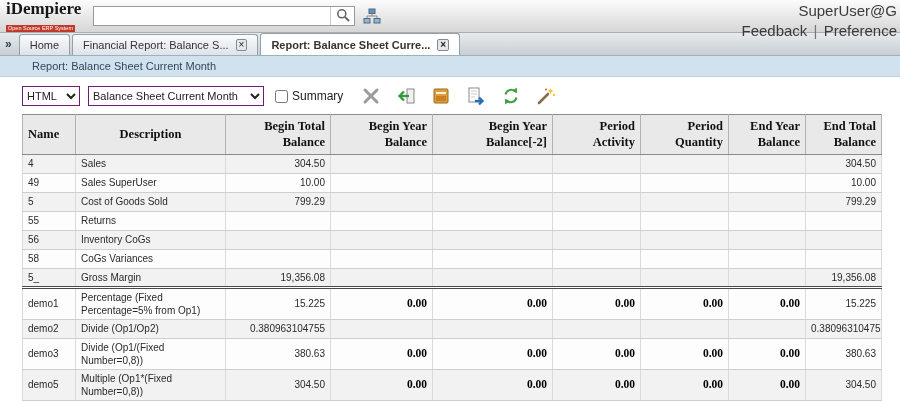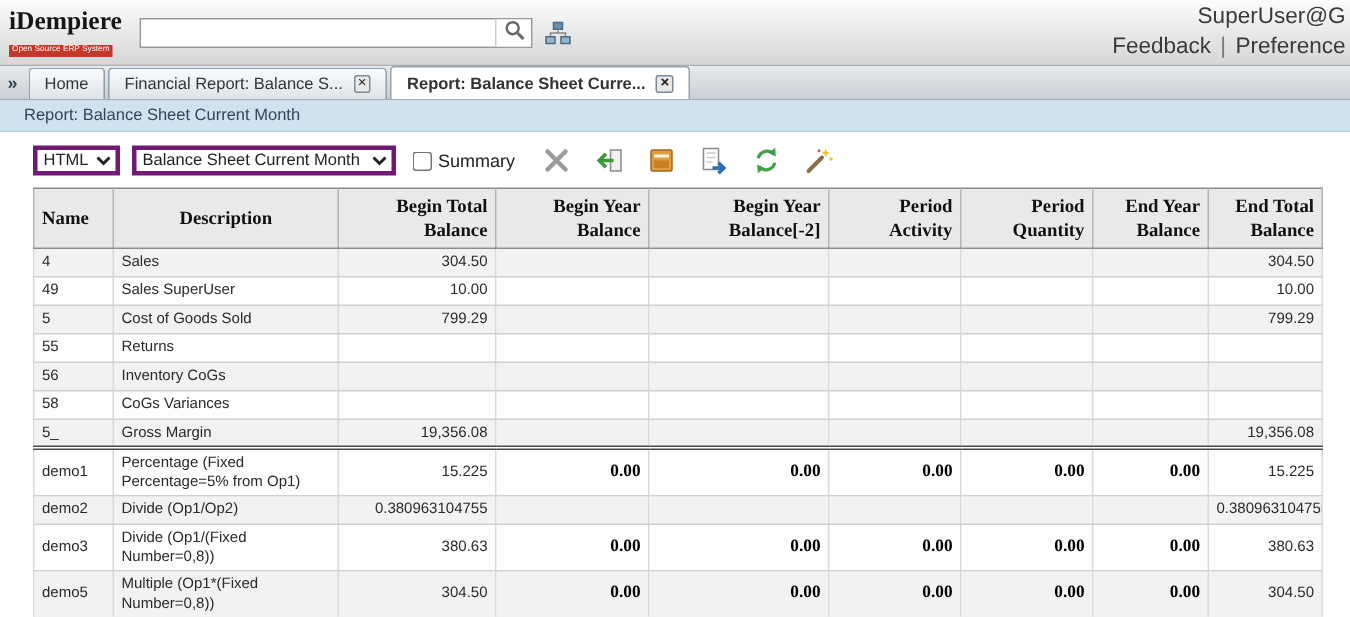--- a/index.html
+++ b/index.html
@@ -1,44 +1,44 @@
 <!DOCTYPE html>
 <html><head>
 <meta charset="utf-8">
 <style>
   *{box-sizing:border-box;margin:0;padding:0;}
   html,body{width:900px;height:411px;overflow:hidden;background:#fff;font-family:"Liberation Sans",sans-serif;}
 
   
-  .topbar{height:44px;background:linear-gradient(#fcfcfc,#d6d6d6);border-bottom:1px solid #adadad;display:flex;align-items:center;position:relative;}
+  .topbar{height:33px;background:linear-gradient(#fcfcfc,#d6d6d6);border-bottom:1px solid #adadad;display:flex;align-items:center;position:relative;}
   .logo{margin:0 12px 0 6px;line-height:1;}
   .logo-text{font-size:17px;font-weight:bold;color:#161616;font-family:"Liberation Serif",serif;}
   .logo-sub{font-size:5.5px;color:#fff;background:#c0392b;padding:1px 2px;display:inline-block;margin-top:1px;white-space:nowrap;}
   .searchwrap{display:flex;align-items:center;height:20px;border:1px solid #999;background:#fff;width:262px;}
   .search{flex:1;border:none;outline:none;height:16px;font-size:11px;padding:0 4px;}
   .searchbtn{width:24px;height:18px;border:none;background:#fff;border-left:1px solid #ccc;display:flex;align-items:center;justify-content:center;cursor:pointer;}
   .sitemap{margin-left:8px;display:flex;align-items:center;cursor:pointer;}
   .topright{position:absolute;right:3px;top:2px;text-align:right;font-size:15px;color:#3a3a3a;}
   .topright .links{margin-top:3px;}
   .topright .links span{cursor:pointer;text-align:center;}
   .topright .links .sep{cursor:default;color:#777;padding:0 2px;}
 
   
   .tabbar{height:23px;background:linear-gradient(#e7ebee,#c8ced4);border-bottom:1px solid #9fb0bd;display:flex;align-items:flex-end;padding-left:2px;}
   .overflow{font-size:12px;color:#2f3e4d;margin:0 7px 4px 3px;cursor:pointer;font-weight:bold;}
   .tab{display:flex;align-items:center;gap:7px;height:21px;padding:0 10px;margin-right:2px;border:1px solid #93a1ad;border-bottom:none;border-radius:3px 3px 0 0;background:linear-gradient(#fafbfc,#dde3e8);font-size:11px;color:#333;cursor:pointer;white-space:nowrap;}
   .tab.active{background:#fff;font-weight:bold;height:22px;}
   .tabclose{font-size:10px;line-height:10px;color:#222;border:1px solid #7e8a94;background:#e8e8e8;padding:0 2px;border-radius:2px;cursor:pointer;}
 
   
-  .breadcrumb{height:21px;background:#cfe2ee;border-bottom:1px solid #bdd3e2;font-size:11px;color:#33475c;line-height:20px;padding-left:16px;}
+  .breadcrumb{height:21px;background:#cfe2ee;border-bottom:1px solid #bdd3e2;font-size:11px;color:#33475c;line-height:20px;padding-left:32px;}
 
   
   .toolbar{display:flex;align-items:center;gap:8px;padding:8px 0 7px 22px;background:#fff;}
-  select{font-size:11px;height:20px;border:3px solid #701a75;background:#fff;color:#222;}
+  select{font-size:11px;height:20px;border:1px solid #701a75;background:#fff;color:#222;}
   .summary{display:flex;align-items:center;gap:4px;font-size:12px;color:#222;margin-left:3px;cursor:pointer;}
   .icons{display:flex;align-items:center;gap:13px;margin-left:9px;}
   .icons .ic{width:22px;height:22px;display:flex;align-items:center;justify-content:center;cursor:pointer;}
 
   
   .report{margin-left:22px;}
   table{border-collapse:collapse;table-layout:fixed;width:859px;}
   th{background:#e9e9e9;font-family:"Liberation Serif",serif;font-size:12.5px;font-weight:bold;color:#111;padding:3px 5px;border:1px solid #b3b3b3;border-top:1px solid #8a8a8a;border-bottom:1px solid #8a8a8a;line-height:1.3;vertical-align:middle;}
   th.al{text-align:left;} th.ac{} th.ar{text-align:right;}
   td{font-size:10px;color:#2a2a2a;padding:2px 5px;border-left:1px solid #dadada;border-right:1px solid #dadada;border-bottom:1px solid #cfcfcf;line-height:13px;height:19px;vertical-align:middle;overflow:hidden;}

